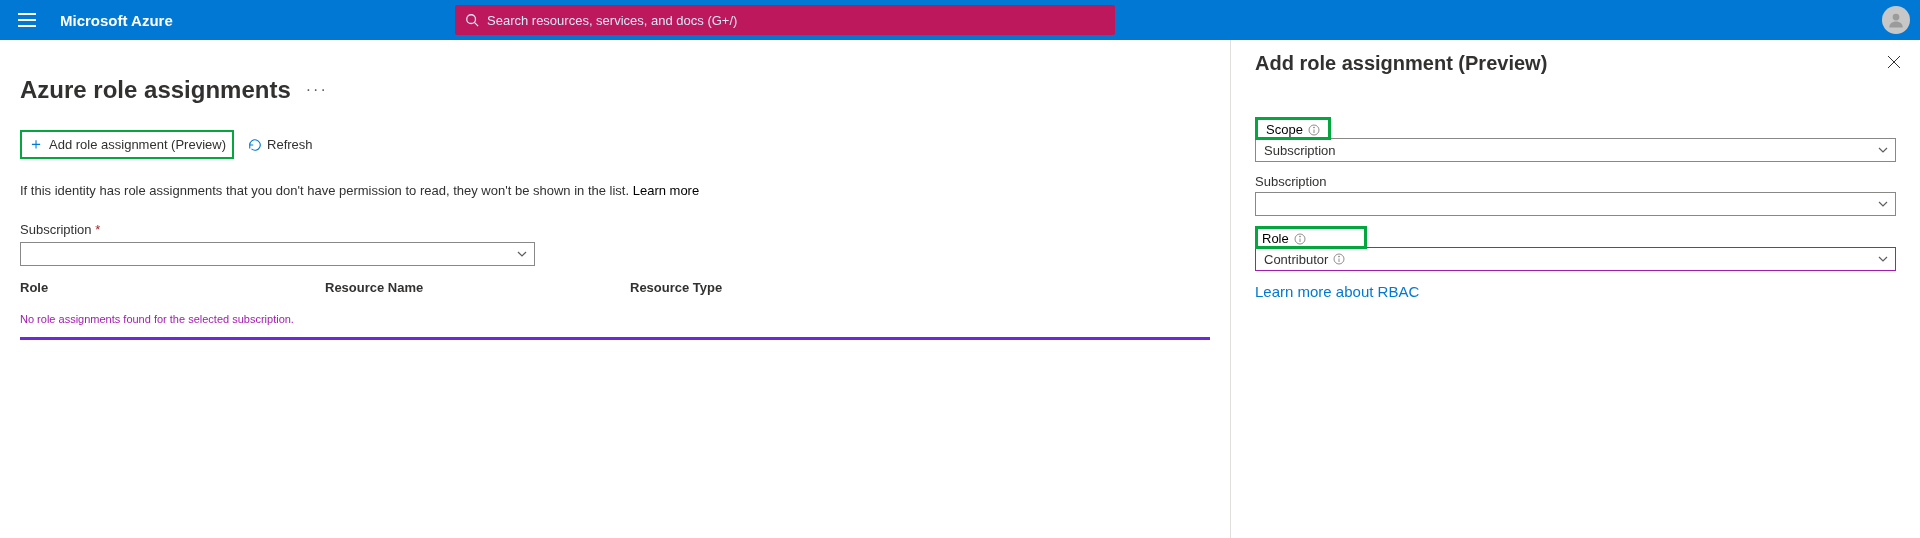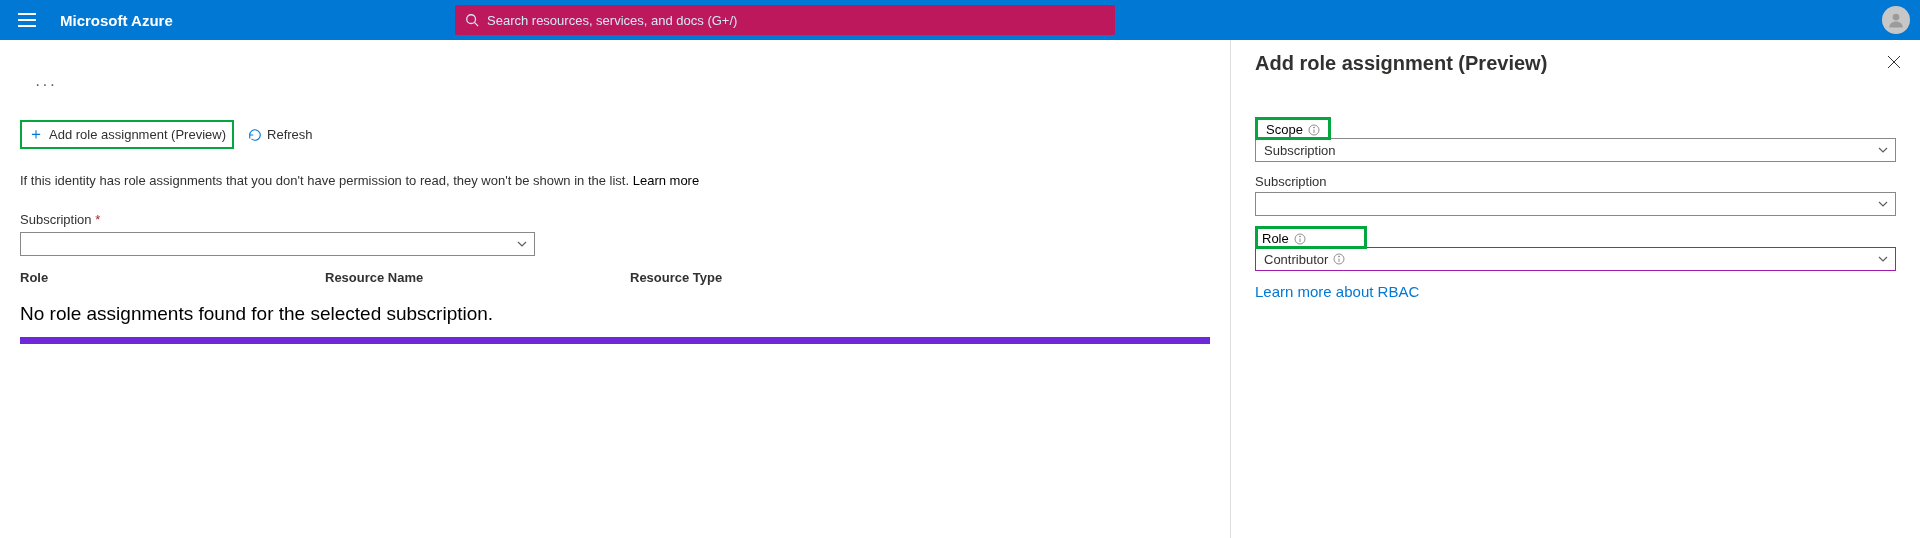--- a/index.html
+++ b/index.html
@@ -211,24 +211,24 @@
       font-weight: 600;
       color: #323130;
       padding-bottom: 8px;
     }
 
     .col-role { width: 305px; }
     .col-res-name { width: 305px; }
     .col-res-type { flex: 1; }
 
     .table-empty {
-      font-size: 19px;
-      color: #000000;
+      font-size: 11px;
+      color: #a21caf;
       padding: 10px 0 12px 0;
-      border-bottom: 7px solid #6d28d9;
+      border-bottom: 3px solid #6d28d9;
     }
 
     
     .right {
       width: 690px;
       border-left: 1px solid #e1dfdd;
       padding: 12px 24px 0 24px;
       position: relative;
     }
 
@@ -344,20 +344,21 @@
       <circle cx="12" cy="8" r="4.5"></circle>
       <path d="M3 22c0-5 4-8 9-8s9 3 9 8"></path>
     </svg>
   </div>
 </div>
 
 <div class="content">
 
   <div class="left">
     <div class="page-title-row">
+      <div class="page-title">Azure role assignments</div>
       <div class="more-dots">···</div>
     </div>
 
     <div class="toolbar">
       <div class="add-role-btn">
         <span class="plus-icon">＋</span>
         <span>Add role assignment (Preview)</span>
       </div>
       <div class="refresh-btn">
         <svg class="refresh-icon" viewBox="0 0 16 16" fill="none" stroke="#0078d4" stroke-width="1.3">

